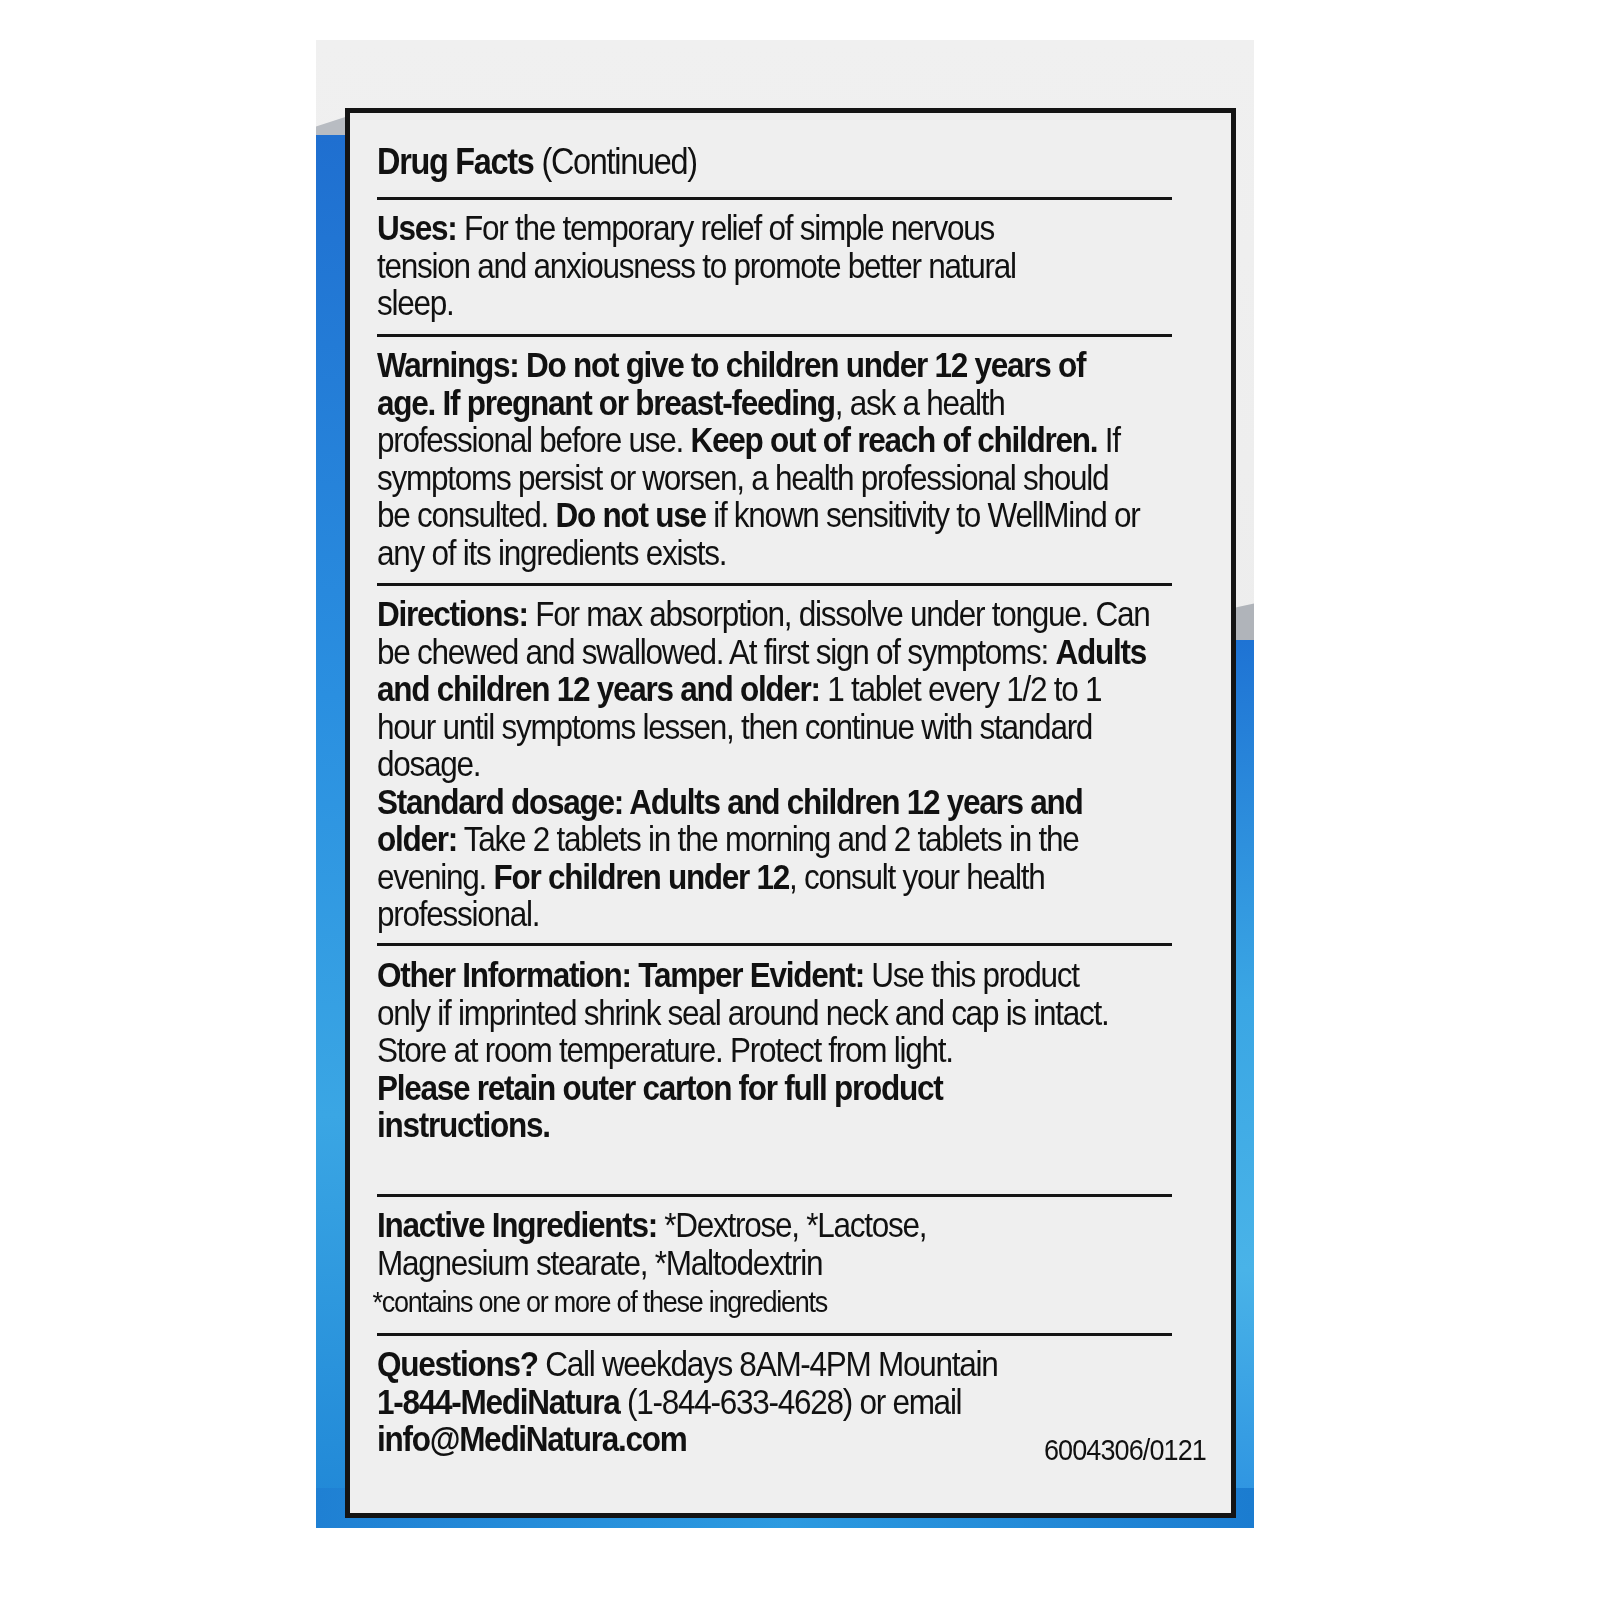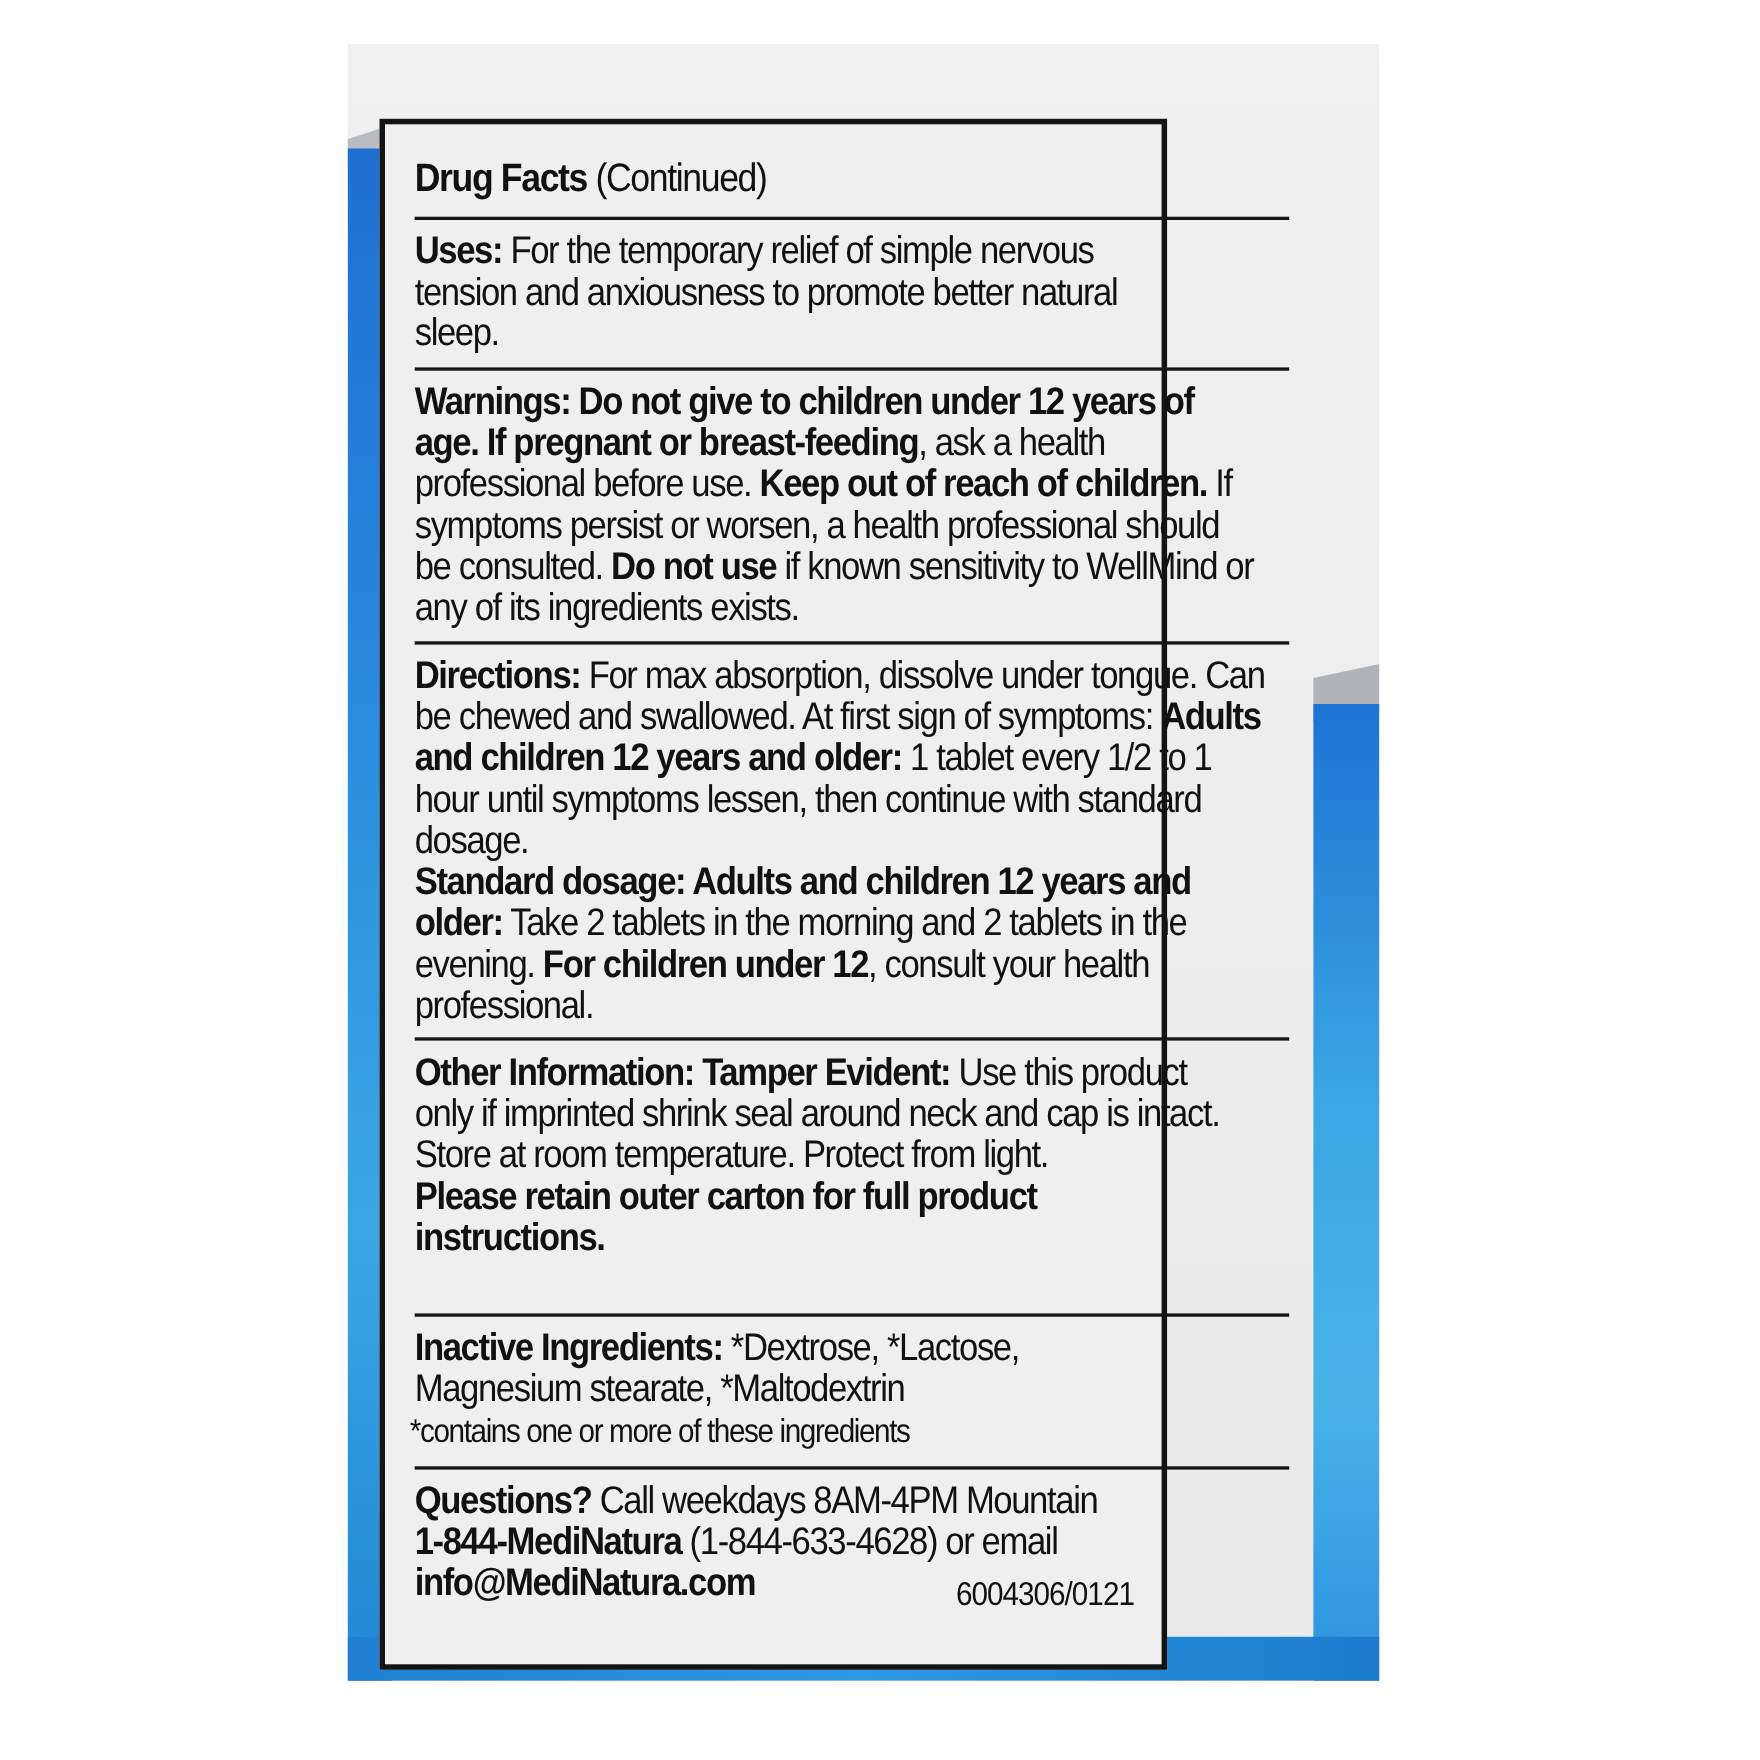--- a/index.html
+++ b/index.html
@@ -26,21 +26,21 @@
   }
   .carton .grey-swoosh-right {
     position: absolute; right: 0; top: 570px; width: 60px; height: 40px;
     background: #b0b4ba; transform: skewY(-12deg);
   }
   .carton .blue-bottom {
     position: absolute; left: 0; bottom: 0; width: 100%; height: 40px;
     background: linear-gradient(90deg, #1f80d3 0%, #2c9ae0 50%, #1b7cd0 100%);
   }
   .facts-box {
-    position: absolute; left: 345px; top: 108px; width: 716px; height: 1410px;
+    position: absolute; left: 345px; top: 108px; width: 891px; height: 1410px;
     box-sizing: border-box;
     border: 5px solid #141414;
     background: #efefef;
   }
   .section {
     position: absolute; left: 27px; width: 795px;
     color: #111; font-size: 35px; line-height: 37.5px;
     letter-spacing: -1.4px;
     transform: scaleX(0.9); transform-origin: left top;
   }

